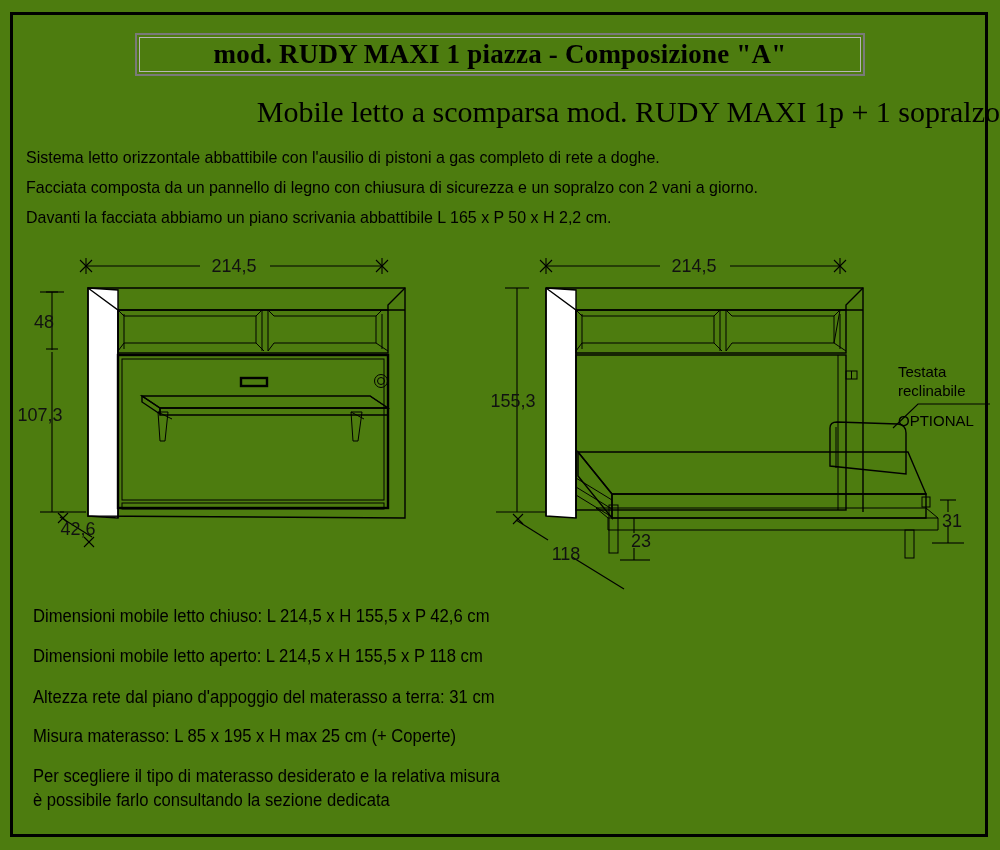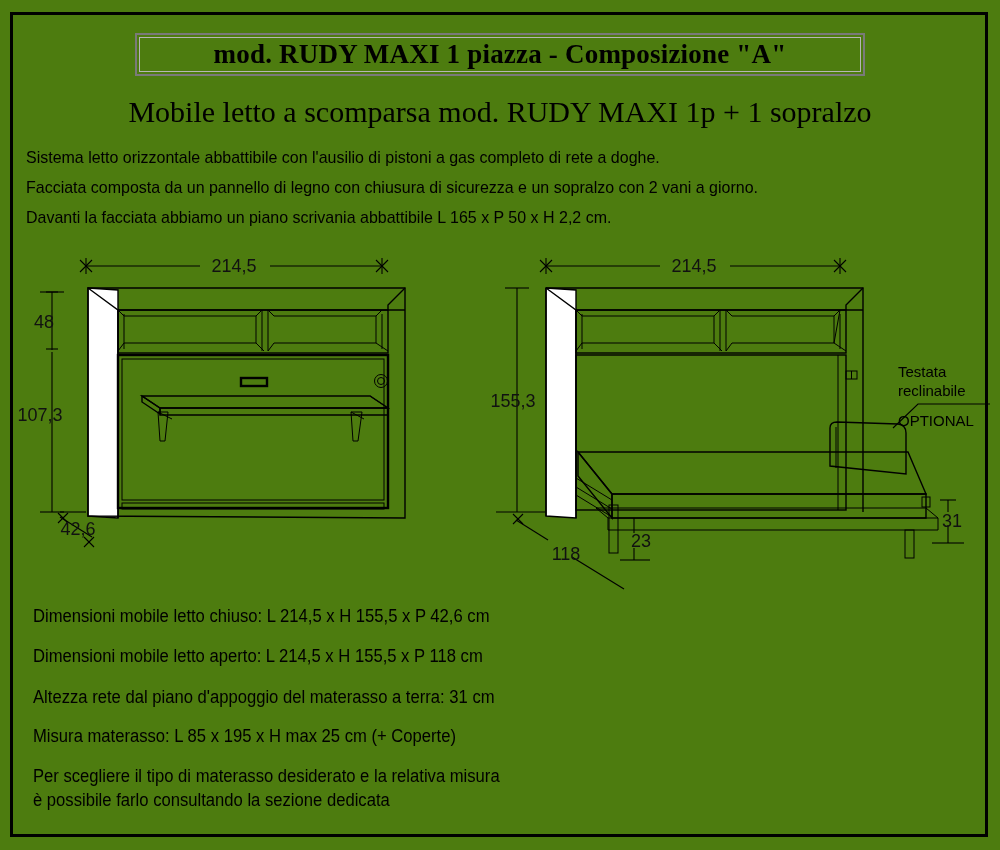--- a/index.html
+++ b/index.html
@@ -52,21 +52,21 @@
     font-weight: bold;
     color: #000000;
     white-space: nowrap;
     letter-spacing: 0.2px;
   }
   #subtitle {
     position: absolute;
     left: 0;
     top: 95px;
     width: 1000px;
-    text-align: center;
+    text-align: right;
     font-family: "Liberation Serif", serif;
     font-size: 30px;
     color: #000000;
     white-space: nowrap;
   }
   
   .intro-line {
     position: absolute;
     left: 26px;
     font-family: "Liberation Sans", sans-serif;

